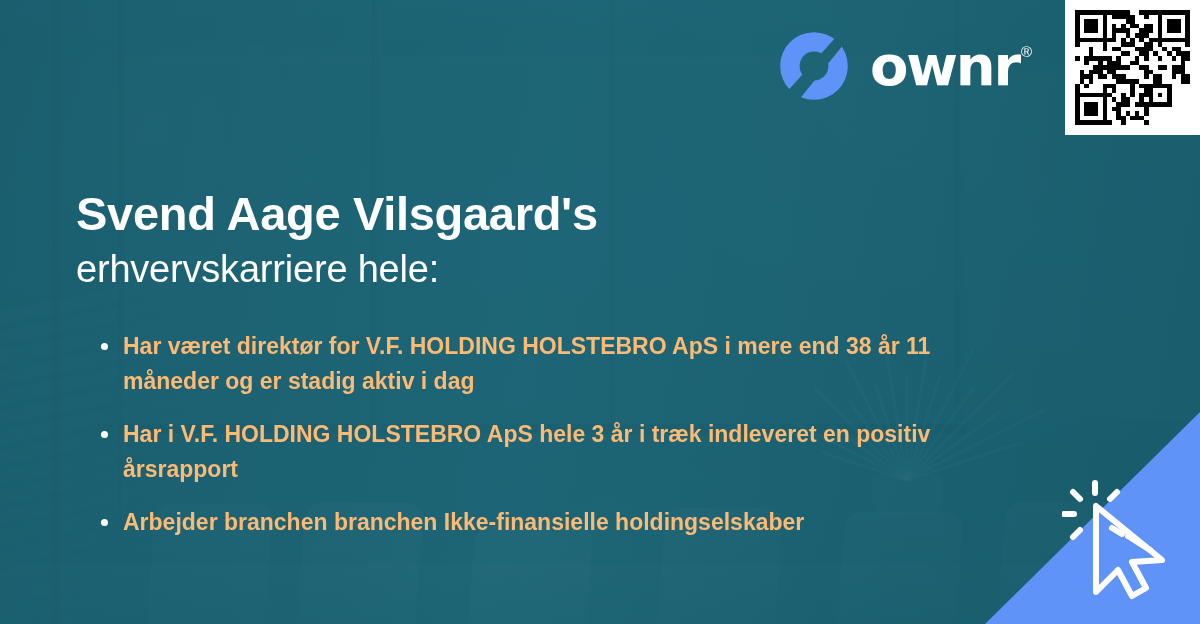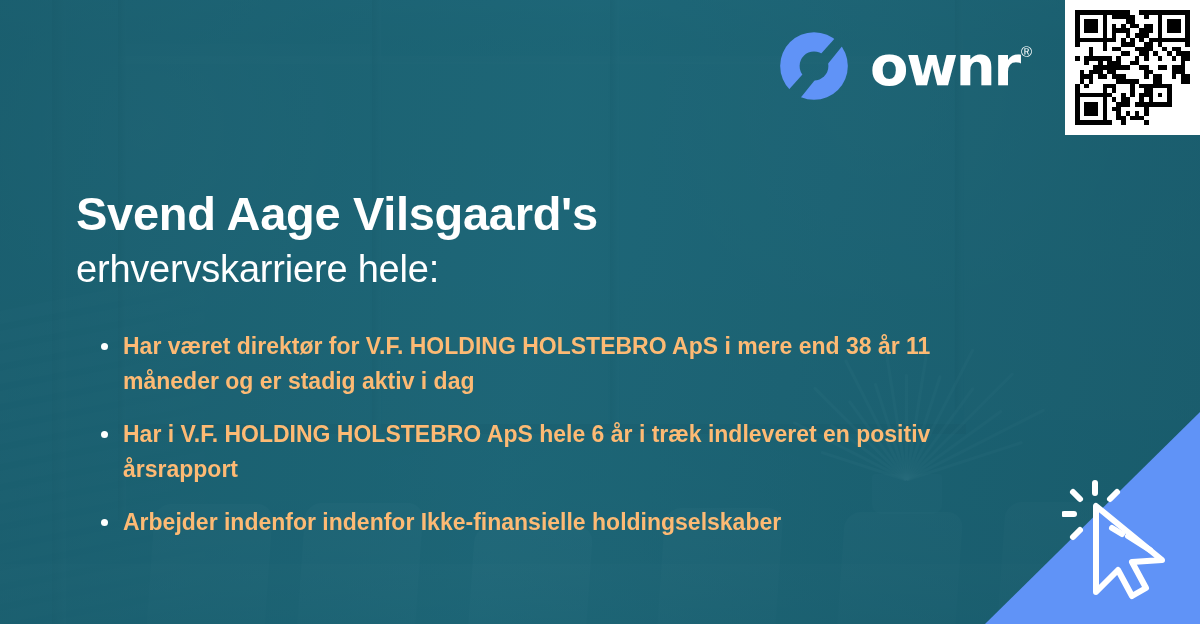--- a/index.html
+++ b/index.html
@@ -196,22 +196,22 @@
   <div class="content">
 
 
     <div class="headline">
       <div class="h-line1">Svend Aage Vilsgaard's</div>
       <div class="h-line2">erhvervskarriere hele:</div>
     </div>
 
     <ul class="bullets">
       <li>Har været direktør for V.F. HOLDING HOLSTEBRO ApS i mere end 38 år 11 måneder og er stadig aktiv i dag</li>
-      <li>Har i V.F. HOLDING HOLSTEBRO ApS hele 6 år i træk indleveret en positiv årsrapport</li>
-      <li>Arbejder indenfor indenfor Ikke-finansielle holdingselskaber</li>
+      <li>Har i V.F. HOLDING HOLSTEBRO ApS hele 3 år i træk indleveret en positiv årsrapport</li>
+      <li>Arbejder branchen branchen Ikke-finansielle holdingselskaber</li>
     </ul>
 
     <div class="logo">
       <svg class="mark" viewBox="0 0 100 100">
         <defs>
           <mask id="m1">
             <rect x="0" y="0" width="100" height="100" fill="#fff"></rect>
             <circle cx="50" cy="50" r="20" fill="#000"></circle>
             <path d="M96 14 L30 96 L14 84 L84 6 Z" fill="#000"></path>
           </mask>

